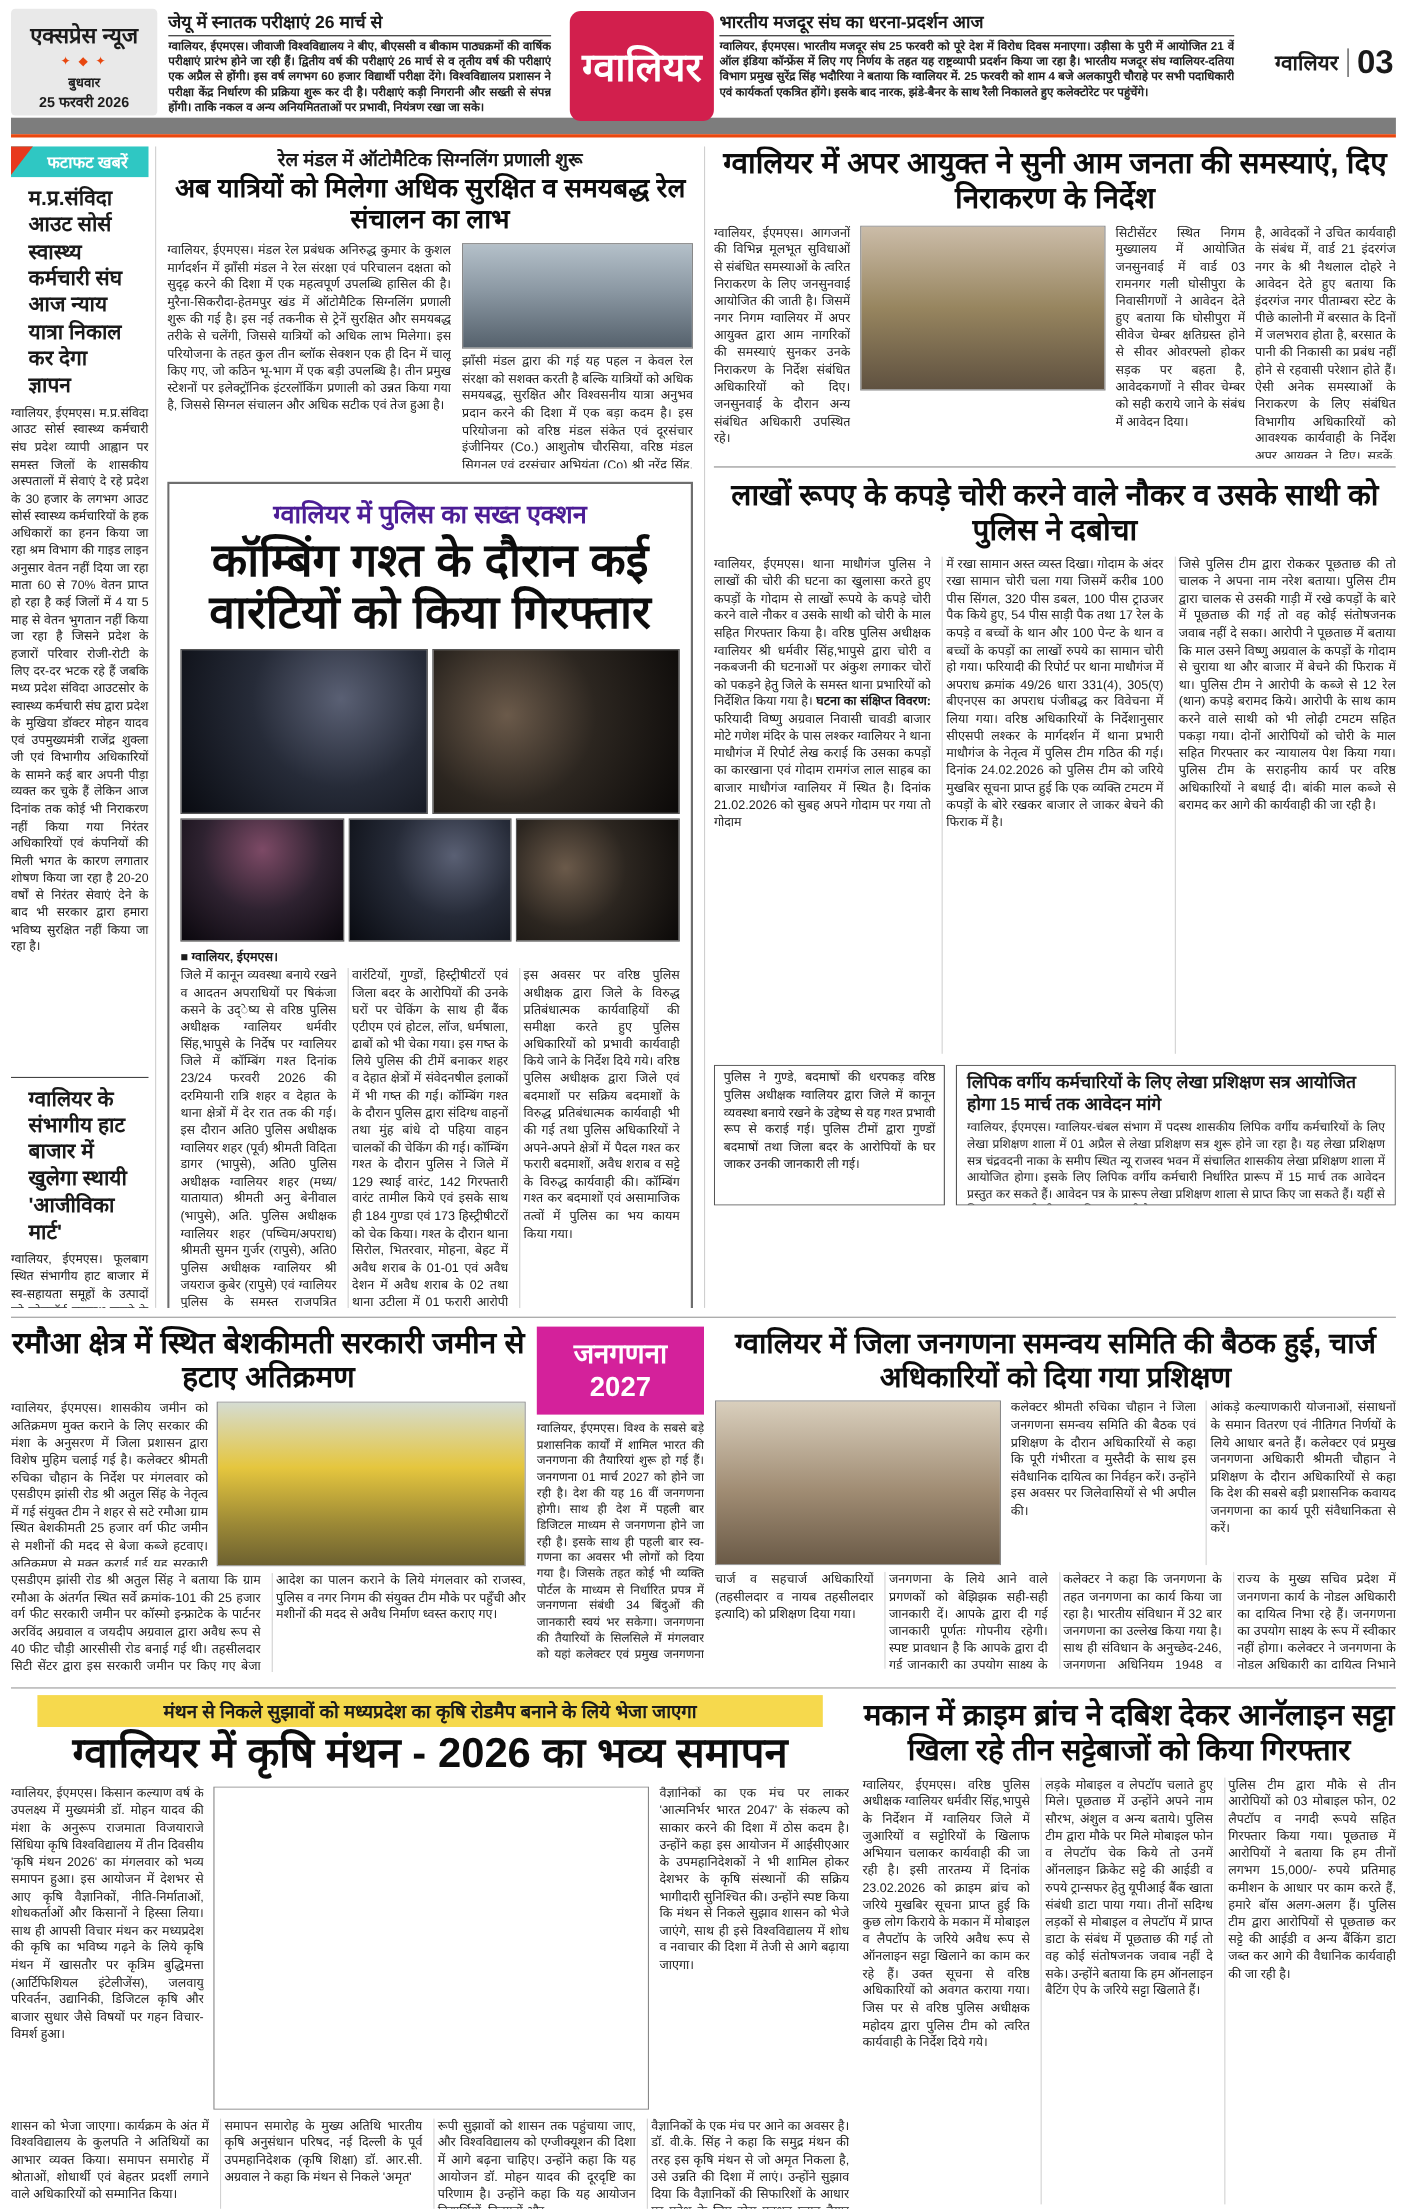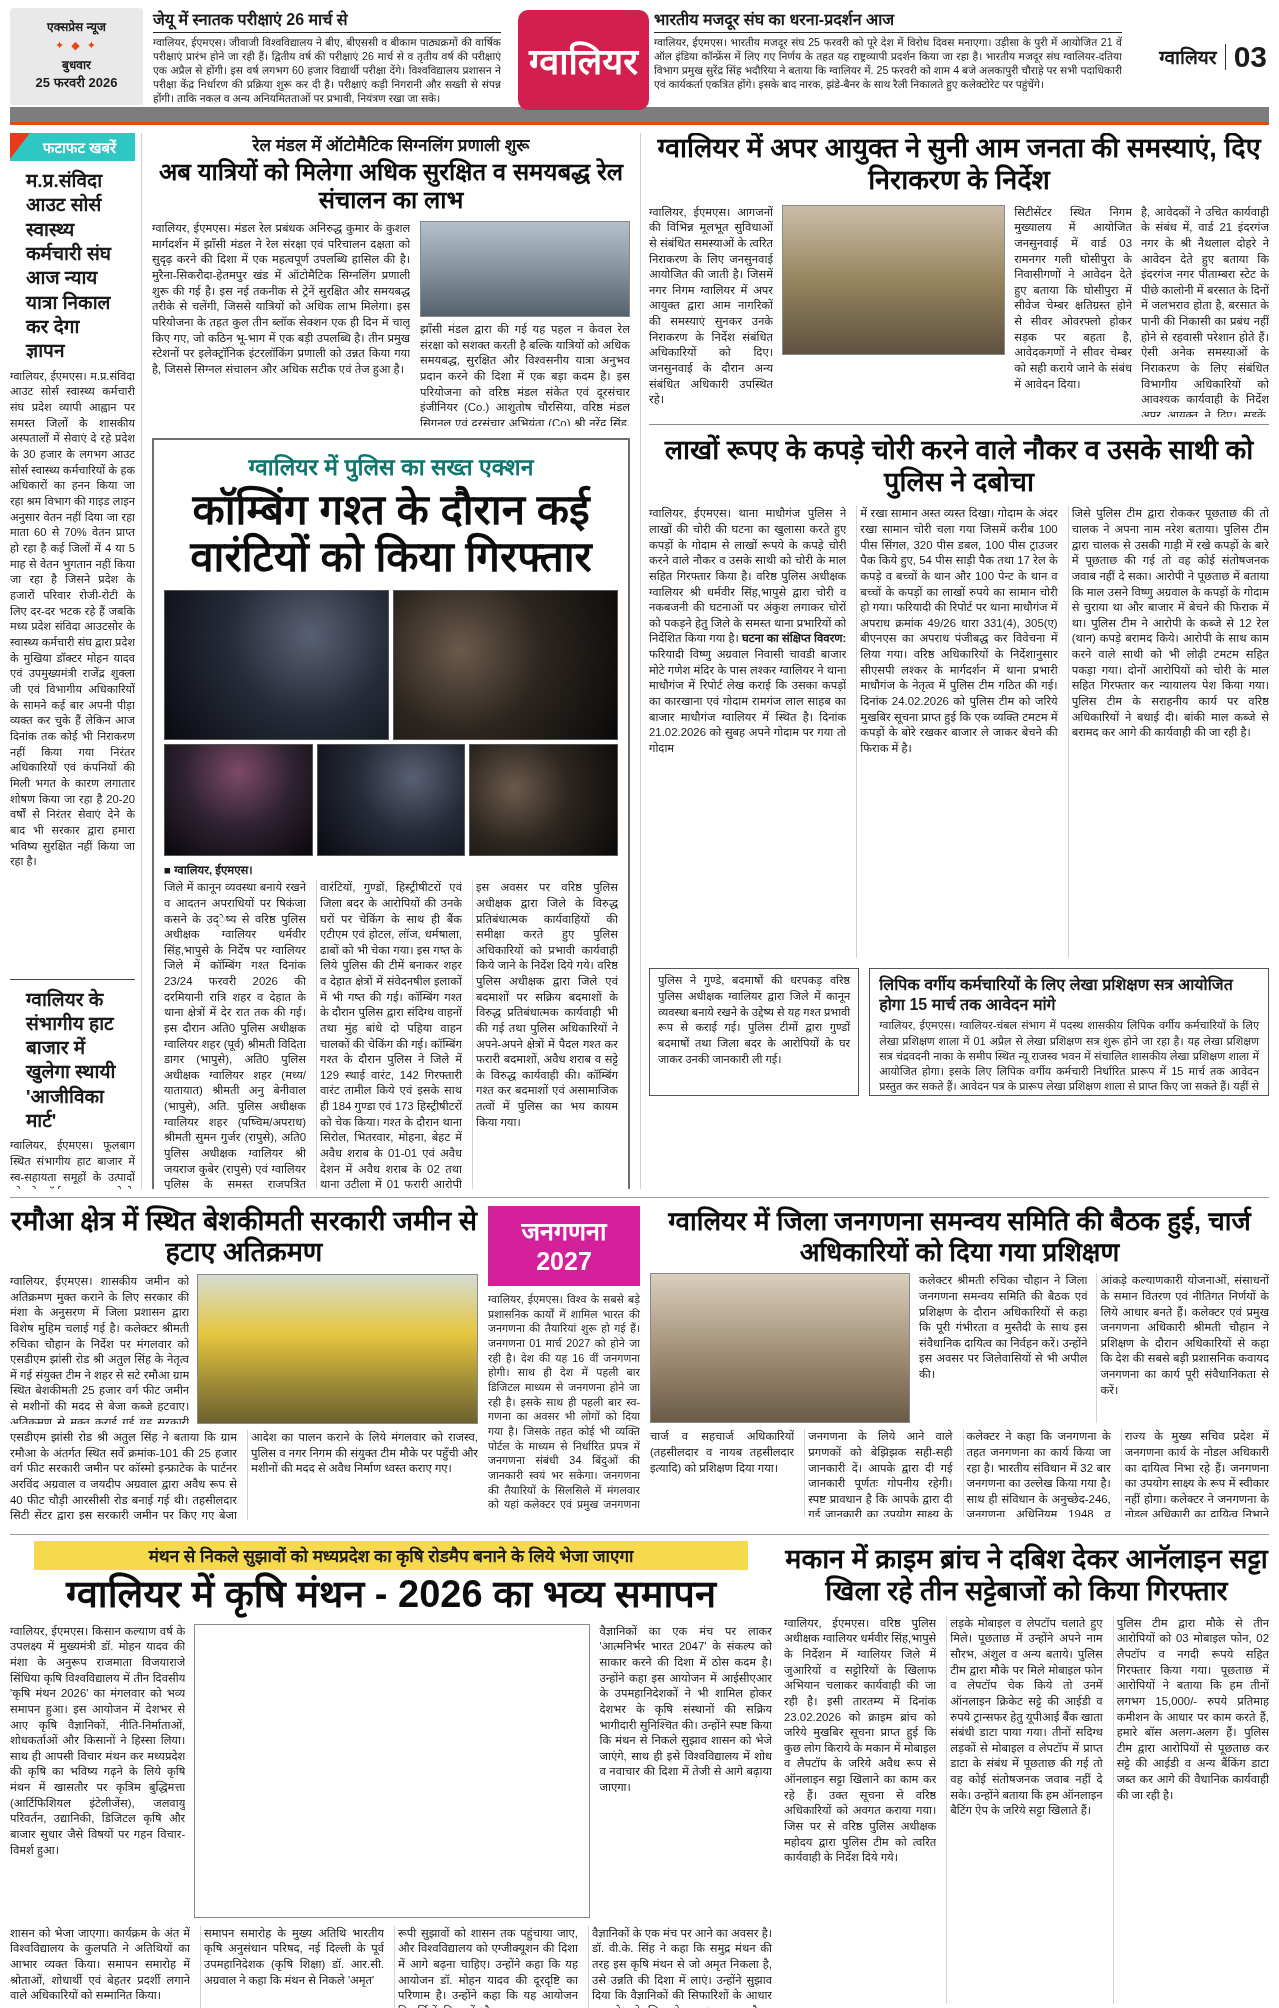--- a/index.html
+++ b/index.html
@@ -2,27 +2,27 @@
 <html lang="hi"><head>
 <meta charset="utf-8">
 <style>
   html,body{margin:0;padding:0;background:#ffffff;}
   body{width:1279px;height:2008px;overflow:hidden;
        font-family:"Liberation Sans","DejaVu Sans",sans-serif;color:#1b1b1b;}
   .page{width:1259px;margin:0 auto;padding:0 10px;position:relative;}
   
   .masthead{position:relative;height:97px;display:flex;gap:10px;align-items:stretch;padding-top:8px;}
   .brand-box{width:125px;background:#e9e9e9;border-radius:4px;text-align:center;padding:10px 4px 4px;}
-  .brand-title{font-weight:bold;font-size:12px;}
+  .brand-title{font-weight:bold;font-size:20px;}
   .brand-orn{color:#e8470f;font-size:11px;letter-spacing:2px;margin:4px 0;}
   .brand-day{font-weight:bold;font-size:12px;}
   .brand-date{font-weight:bold;font-size:13px;}
   .mh-art{flex:0 0 auto;}
   .mh-art .t{font-weight:bold;font-size:16px;border-bottom:1.5px solid #222;padding-bottom:2px;margin-bottom:3px;}
-  .mh-art .b{font-size:10.6px;line-height:1.32;text-align:justify;font-weight:400;color:#222;overflow:hidden;}
+  .mh-art .b{font-size:10.6px;line-height:1.32;text-align:justify;font-weight:700;color:#222;overflow:hidden;}
   .mh-left{width:348px;}
   .mh-spacer{width:133px;}
   .mh-right{width:468px;}
   .city-box{position:absolute;left:508px;top:10px;width:131px;height:100px;background:#d21f4d;
             border-radius:10px;color:#fff;display:flex;align-items:center;justify-content:center;
             font-weight:800;font-size:36px;z-index:3;}
   .page-label{margin-left:auto;display:flex;align-items:center;gap:8px;padding-right:2px;}
   .page-label .c{font-size:19px;font-weight:600;border-right:1.5px solid #333;padding-right:8px;}
   .page-label .n{font-size:30px;font-weight:800;}
   .mh-band{height:15px;background:#7d7d7d;margin-top:2px;}
@@ -46,21 +46,21 @@
   .sb-div{border-top:1.6px solid #444;margin:10px 0 8px;}
   
   .center-col{overflow:hidden;}
   .rail-kicker{font-weight:800;font-size:17px;text-align:center;}
   .rail-hl{font-size:24px;line-height:1.15;margin:2px 0 8px;}
   .rail-body{display:flex;gap:10px;height:205px;overflow:hidden;}
   .rail-c1{flex:0 0 54%;}
   .rail-c2{flex:1;display:flex;flex-direction:column;gap:5px;}
   .rail-photo{height:96px;background:linear-gradient(180deg,#b4c0c9 0%,#8b98a3 45%,#55616c 100%);}
   .combing-box{border:2px solid #6e6e6e;margin-top:12px;padding:8px 10px;height:795px;box-sizing:border-box;overflow:hidden;}
-  .combing-kicker{color:#0f766e;font-weight:800;font-size:23px;text-align:center;margin:2px 0 4px;}
+  .combing-kicker{color:#4c1d95;font-weight:800;font-size:23px;text-align:center;margin:2px 0 4px;}
   .combing-hl{font-size:42px;line-height:1.12;margin-bottom:10px;}
   .ph-strip{display:flex;gap:4px;height:150px;margin-bottom:4px;}
   .ph-strip2{display:flex;gap:4px;height:112px;margin-bottom:6px;}
   .night{flex:1;background:radial-gradient(circle at 65% 30%, #5a6074 0%, #262b38 45%, #090b11 100%);border:1px solid #555;}
   .night.b{background:radial-gradient(circle at 30% 40%, #6b5a4a 0%, #2c2620 45%, #0b0908 100%);}
   .night.c{background:radial-gradient(circle at 50% 25%, #7d4a66 0%, #2e2230 50%, #0a070d 100%);}
   .combing-cols{height:372px;}
   .inset-note{border:1.5px solid #555;padding:4px 8px;font-size:11.2px;line-height:1.4;text-align:justify;overflow:hidden;}
   
   .right-col{overflow:hidden;border-left:1px solid #cfcfcf;padding-left:8px;}

